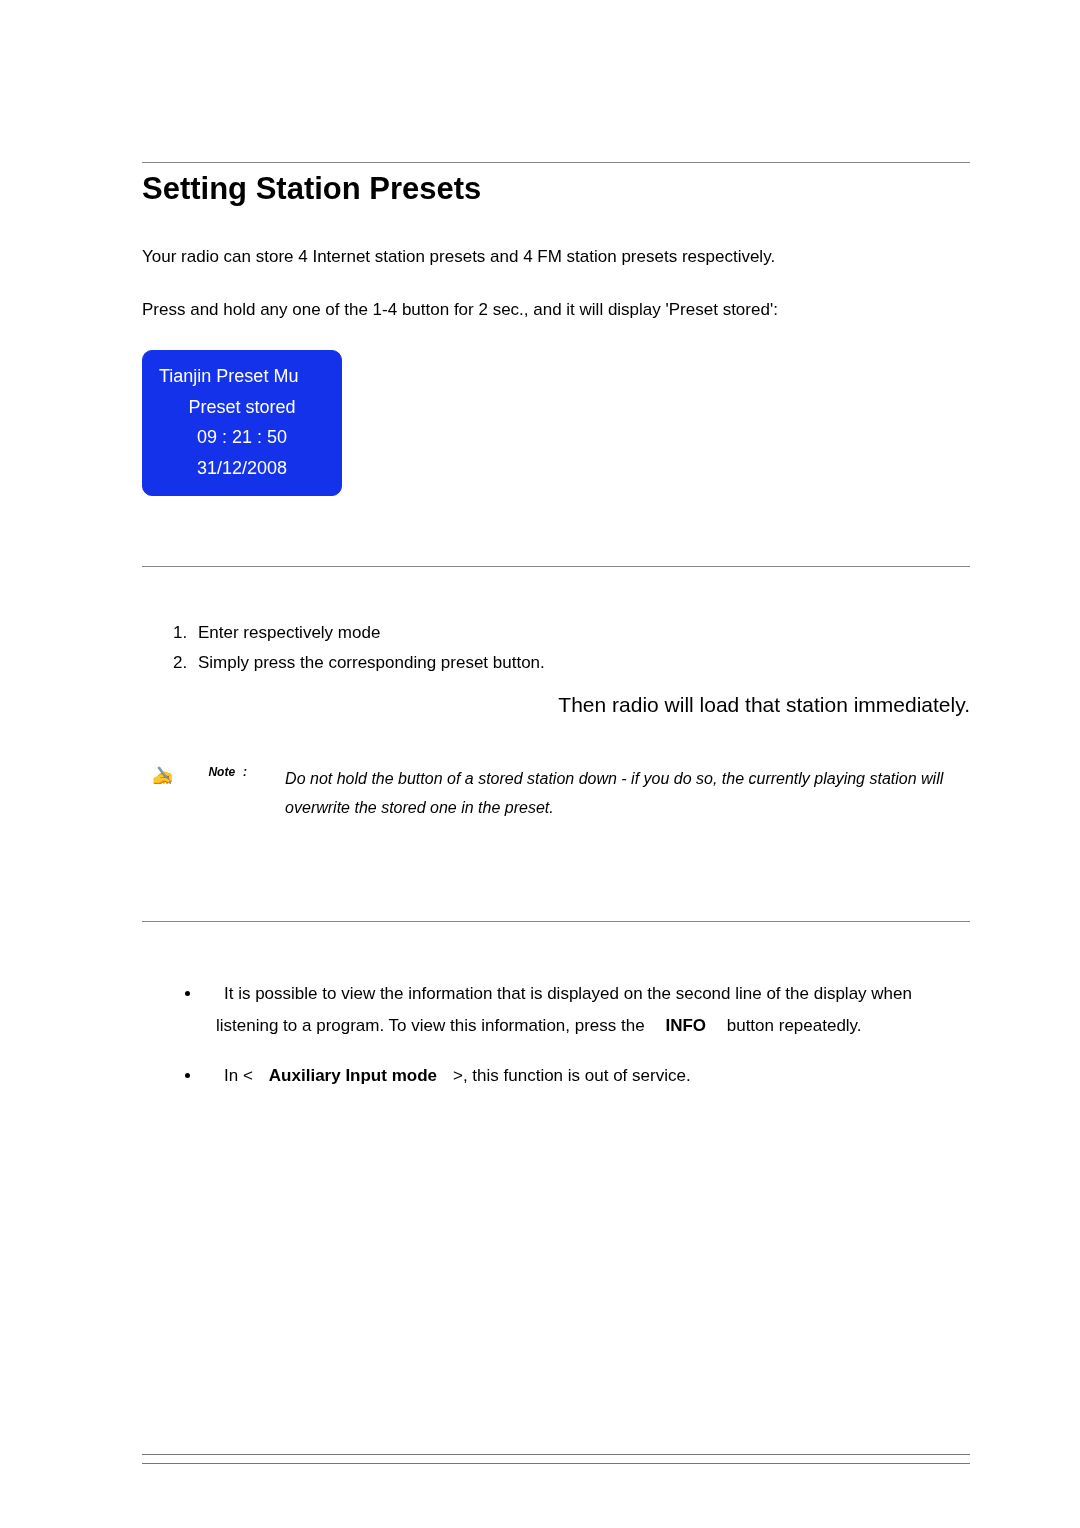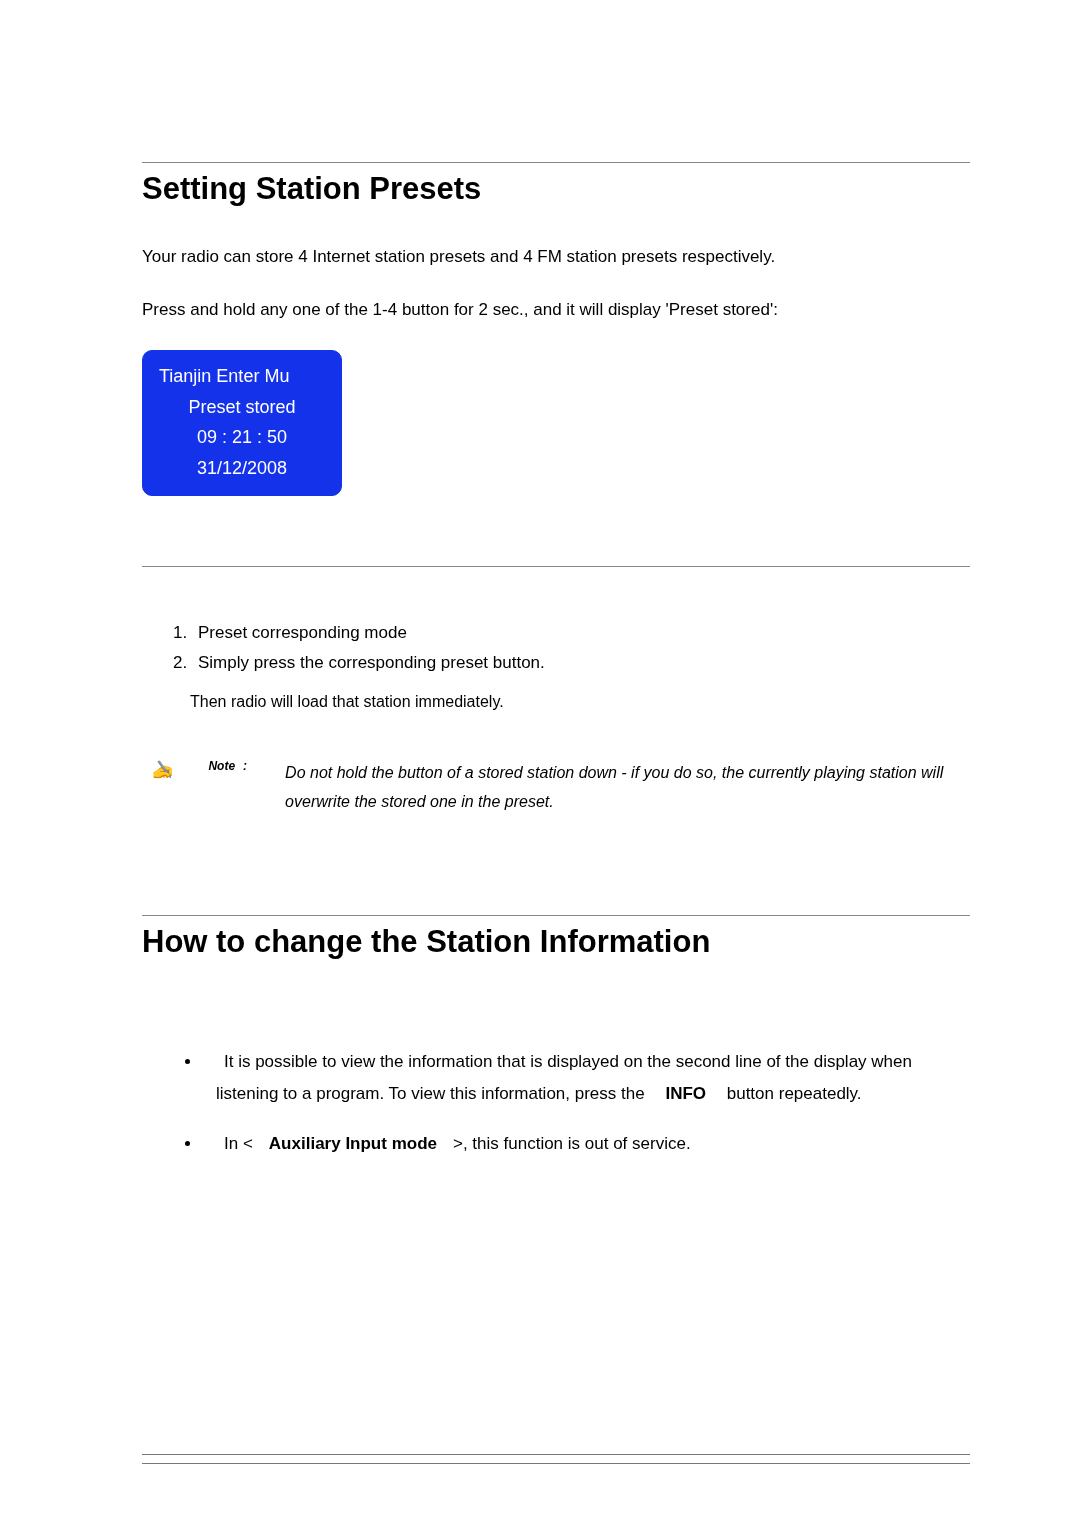--- a/index.html
+++ b/index.html
@@ -61,23 +61,24 @@
     padding-left: 42px;
     font-size: 17px;
     margin-bottom: 20px;
   }
   ol.steps li {
     margin-bottom: 10px;
     padding-left: 6px;
   }
   .step-followup {
     padding-left: 48px;
-    font-size: 16px;
+    font-size: 21px;
     margin-top: 15px;
     margin-bottom: 40px;
+    text-align: right;
   }
   .note-row {
     display: flex;
     align-items: flex-start;
     gap: 10px;
     padding-left: 2px;
     margin-bottom: 90px;
   }
   .note-icon {
     font-size: 18px;
@@ -133,46 +134,45 @@
 
   <hr class="hr-top">
   <h1>Setting Station Presets</h1>
 
   <div class="body-text">Your radio can store 4 Internet station presets and 4 FM station presets respectively.</div>
 
 
   <div class="body-text">Press and hold any one of the 1-4 button for 2 sec., and it will display 'Preset stored':</div>
 
   <div class="radio-display">
-    <div class="l1">Tianjin Enter Mu</div>
+    <div class="l1">Tianjin Preset Mu</div>
     <div>Preset stored</div>
     <div>09 : 21 : 50</div>
     <div>31/12/2008</div>
   </div>
 
   <hr class="hr-sep">
 
   <div class="spacer-40"></div>
 
 
   <ol class="steps">
-    <li>Preset corresponding mode</li>
+    <li>Enter respectively mode</li>
     <li>Simply press the corresponding preset button.</li>
   </ol>
 
   <div class="step-followup">Then radio will load that station immediately.</div>
 
   <div class="note-row">
     <span class="note-icon">✍</span>
     <span class="note-label"><span>Note</span>:</span>
     <span class="note-text">Do not hold the button of a stored station down - if you do so, the currently playing station will overwrite the stored one in the preset.</span>
   </div>
 
   <hr class="hr-sep">
-  <h1>How to change the Station Information</h1>
 
   <div class="spacer-40"></div>
 
   <ul class="bullets">
     <li>
       <span>It is possible to view the information that is displayed on the second line of the display when listening to a program. To view this information, press the </span><span class="b">INFO</span><span> button repeatedly.</span>
     </li>
     <li>
       <span>In &lt;</span><span class="b">Auxiliary Input mode</span><span>&gt;, this function is out of service.</span>
     </li>

